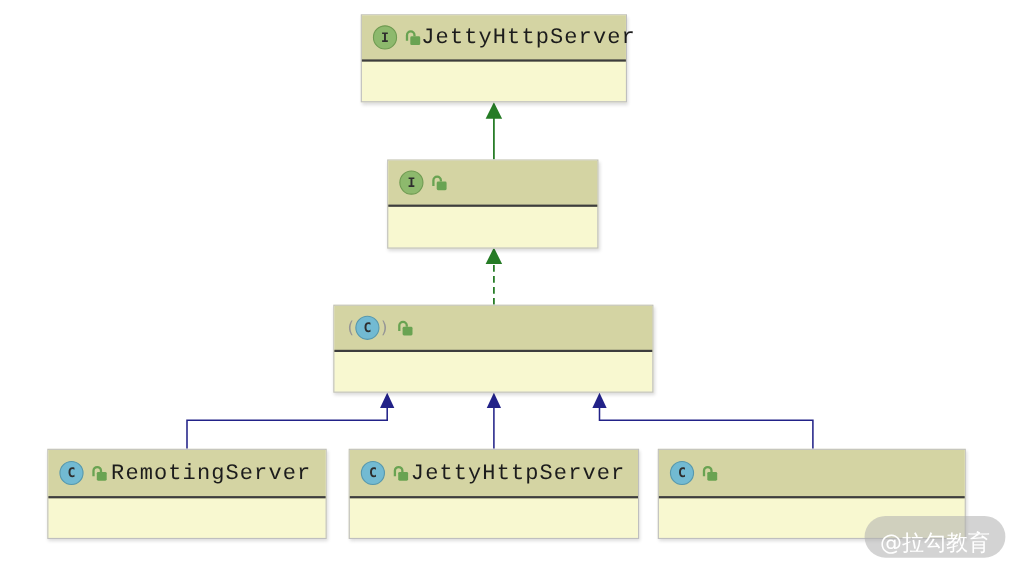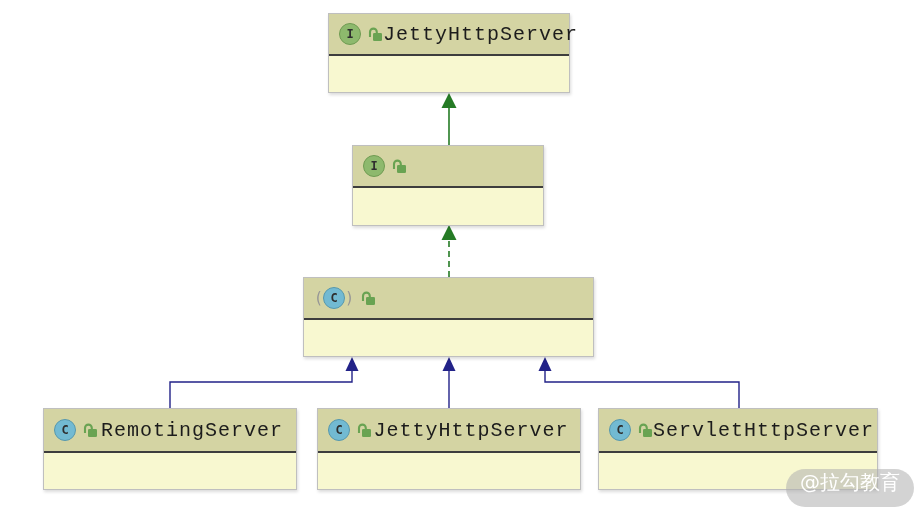--- a/index.html
+++ b/index.html
@@ -17,21 +17,21 @@
   .icon-circle{width:20px;height:20px;border-radius:50%;display:inline-flex;
                align-items:center;justify-content:center;flex:0 0 auto;
                font-family:"DejaVu Sans Mono",monospace;font-size:12px;font-weight:bold;}
   .if-circle{background:#8db96d;border:1px solid #6f9b52;color:#2e2e2e;}
   .cl-circle{background:#72bad2;border:1px solid #5798ad;color:#2e2e2e;}
   .paren{color:#969696;font-family:"DejaVu Sans Mono",monospace;font-size:15px;flex:0 0 auto;line-height:20px;}
   .lock{margin-left:6px;display:inline-flex;flex:0 0 auto;}
   .box-body{width:100%;}
   .watermark{position:absolute;left:786px;top:469px;width:128px;height:38px;
              background:rgba(175,175,175,0.55);border-radius:19px;
-             display:flex;align-items:flex-start;justify-content:center;
+             display:flex;align-items:flex-end;justify-content:center;
              color:#ffffff;font-size:20px;font-family:"DejaVu Sans",sans-serif;}
 </style>
 </head>
 <body>
 
 <div id="stage">
 
   <svg class="edges" width="919" height="516">
 
     <g>
@@ -144,21 +144,20 @@
     <div class="box-header bh44">
       <span class="icon-circle cl-circle">
         <span>C</span>
       </span>
       <span class="lock">
         <svg width="16" height="16" viewBox="0 0 16 16">
           <path d="M3,11 V6 A3.4,3.4 0 0 1 9.8,6 V7" fill="none" stroke-width="2.1" stroke="#69a352"></path>
           <rect x="6" y="7" width="9" height="8" rx="1.3" fill="#69a352"></rect>
         </svg>
       </span>
-      <span class="node-name">ServletHttpServer</span>
     </div>
     <div class="box-body"></div>
   </div>
 
   <div class="watermark">
     <span>@拉勾教育</span>
   </div>
 
 </div>
 

